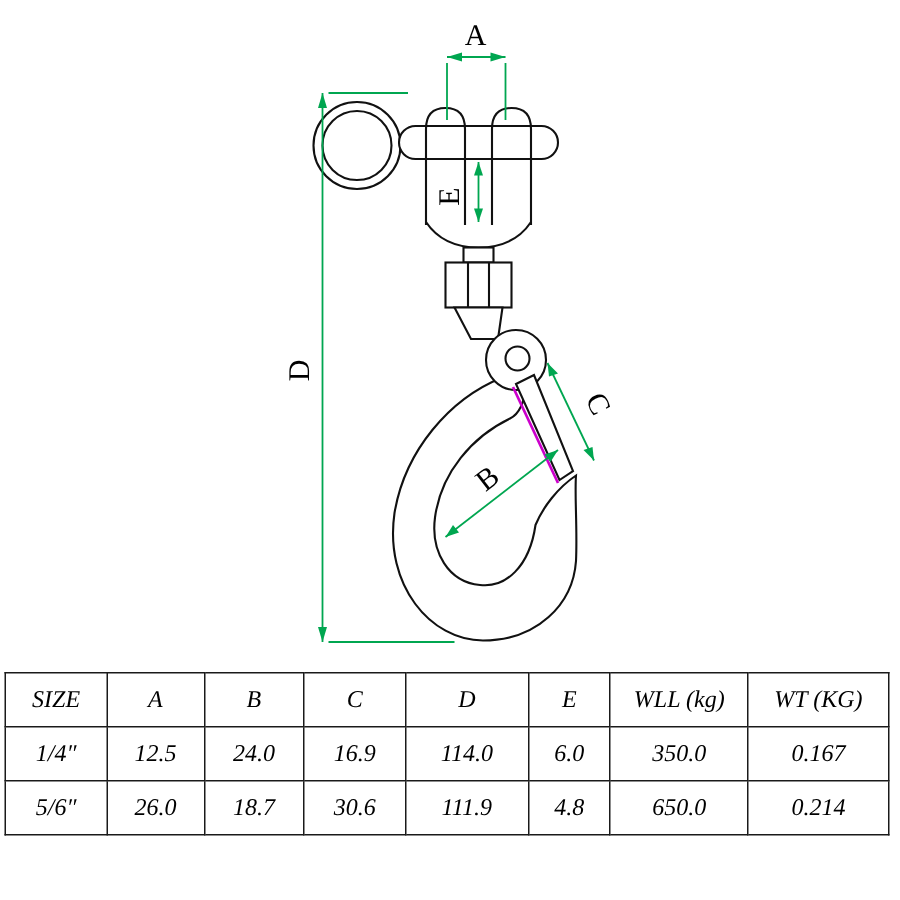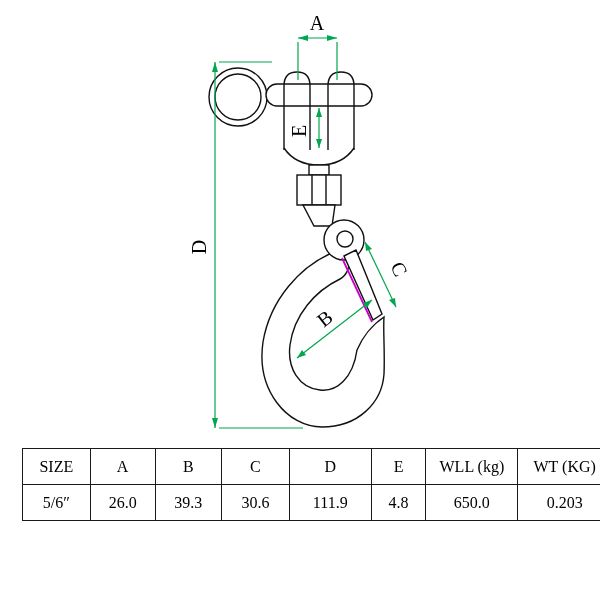--- a/index.html
+++ b/index.html
@@ -3,21 +3,21 @@
 <meta charset="utf-8">
 <style>
   html,body{margin:0;padding:0;background:#ffffff;}
   body{width:600px;height:600px;font-family:"Liberation Serif",serif;color:#000;}
   .diagram-wrap{width:600px;height:448px;position:relative;}
   svg{display:block;}
   .ink{stroke:#111;fill:none;stroke-width:1.4;}
   .ink-fill{stroke:#111;fill:#ffffff;stroke-width:1.4;}
   .dim{fill:none;stroke-width:1.2;}
   .dim-label{font-family:"Liberation Serif",serif;font-size:20px;fill:#000;}
-  .table-wrap{padding:0 22px;}
+  .table-wrap{padding:0 3px;font-style:italic;}
   table{border-collapse:collapse;width:590px;table-layout:fixed;border:1.5px solid #1a1a1a;}
   th,td{border:1px solid #1a1a1a;text-align:center;vertical-align:middle;
         font-size:16px;font-weight:normal;height:35px;padding:0;
         font-family:"Liberation Serif",serif;}
 </style>
 </head>
 <body>
 
 <div class="diagram-wrap">
   <svg width="600" height="448" viewBox="0 0 600 448">
@@ -132,24 +132,34 @@
         <th>B</th>
         <th>C</th>
         <th>D</th>
         <th>E</th>
         <th>WLL (kg)</th>
         <th>WT (KG)</th>
       </tr>
     </thead>
     <tbody>
       <tr>
+        <td>1/4″</td>
+        <td>12.5</td>
+        <td>24.0</td>
+        <td>16.9</td>
+        <td>114.0</td>
+        <td>6.0</td>
+        <td>350.0</td>
+        <td>0.167</td>
+      </tr>
+      <tr>
         <td>5/6″</td>
         <td>26.0</td>
-        <td>39.3</td>
+        <td>18.7</td>
         <td>30.6</td>
         <td>111.9</td>
         <td>4.8</td>
         <td>650.0</td>
-        <td>0.203</td>
+        <td>0.214</td>
       </tr>
     </tbody>
   </table>
 </div>
 
 </body></html>

